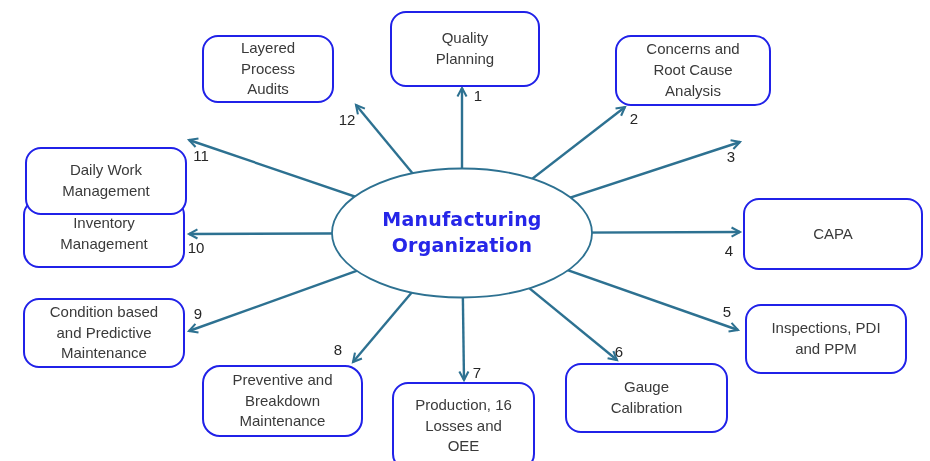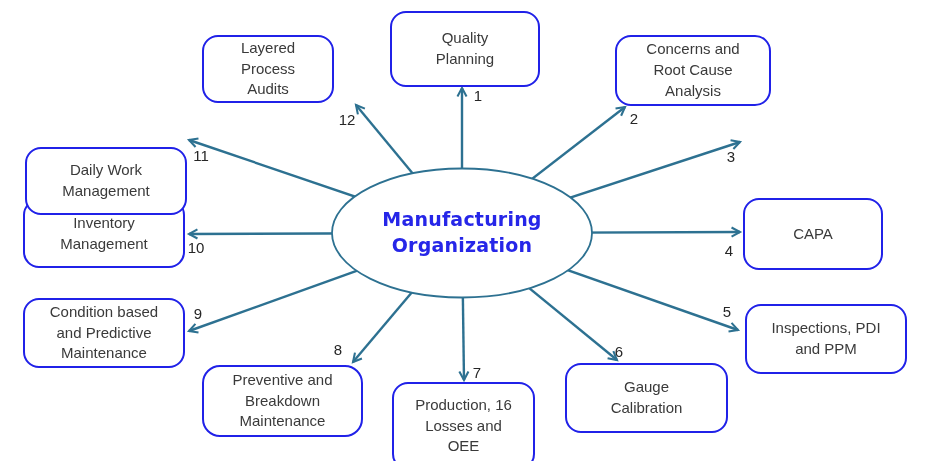--- a/index.html
+++ b/index.html
@@ -68,21 +68,21 @@
 
   <div class="node" style="left:390px;top:11px;width:150px;height:76px;">
     <span>Quality
 Planning</span>
   </div>
   <div class="node" style="left:567px;top:35px;width:156px;height:71px;margin-left:48px;">
     <span>Concerns and
 Root Cause
 Analysis</span>
   </div>
-  <div class="node" style="left:743px;top:198px;width:140px;height:72px;">
+  <div class="node" style="left:743px;top:198px;width:180px;height:72px;">
     <span>CAPA</span>
   </div>
   <div class="node" style="left:745px;top:304px;width:162px;height:70px;">
     <span>Inspections, PDI
 and PPM</span>
   </div>
   <div class="node" style="left:565px;top:363px;width:163px;height:70px;">
     <span>Gauge
 Calibration</span>
   </div>

